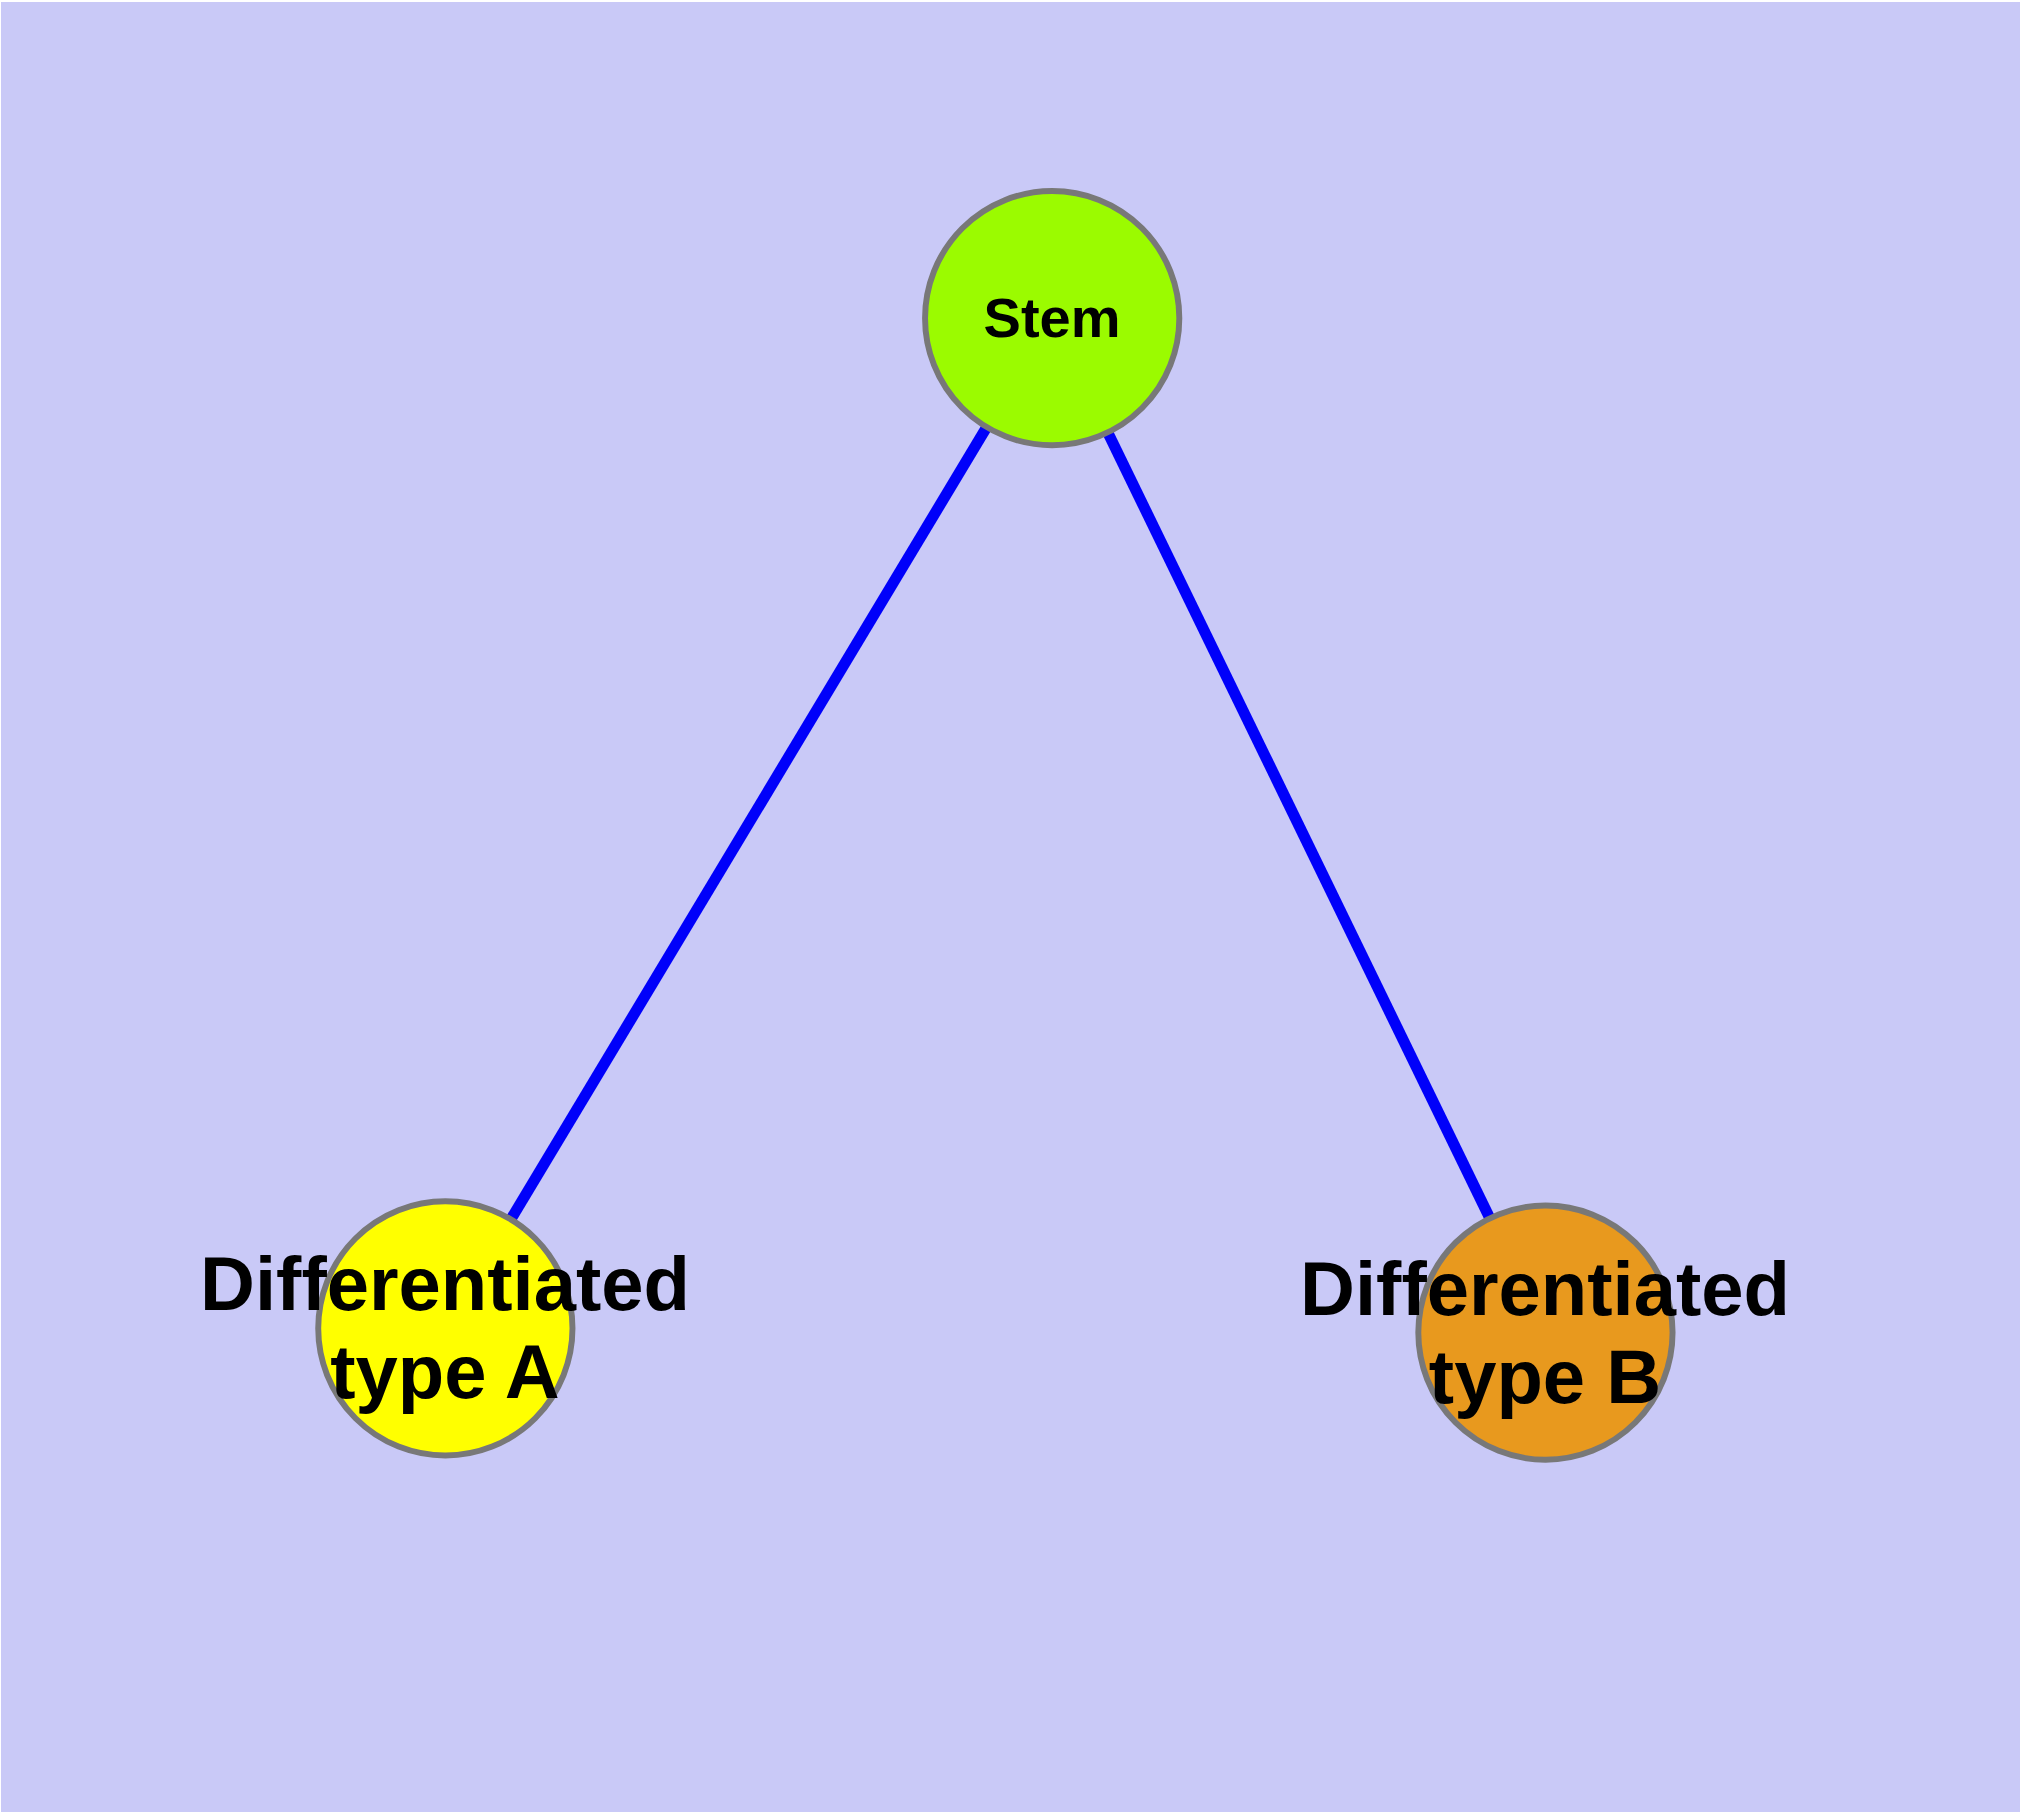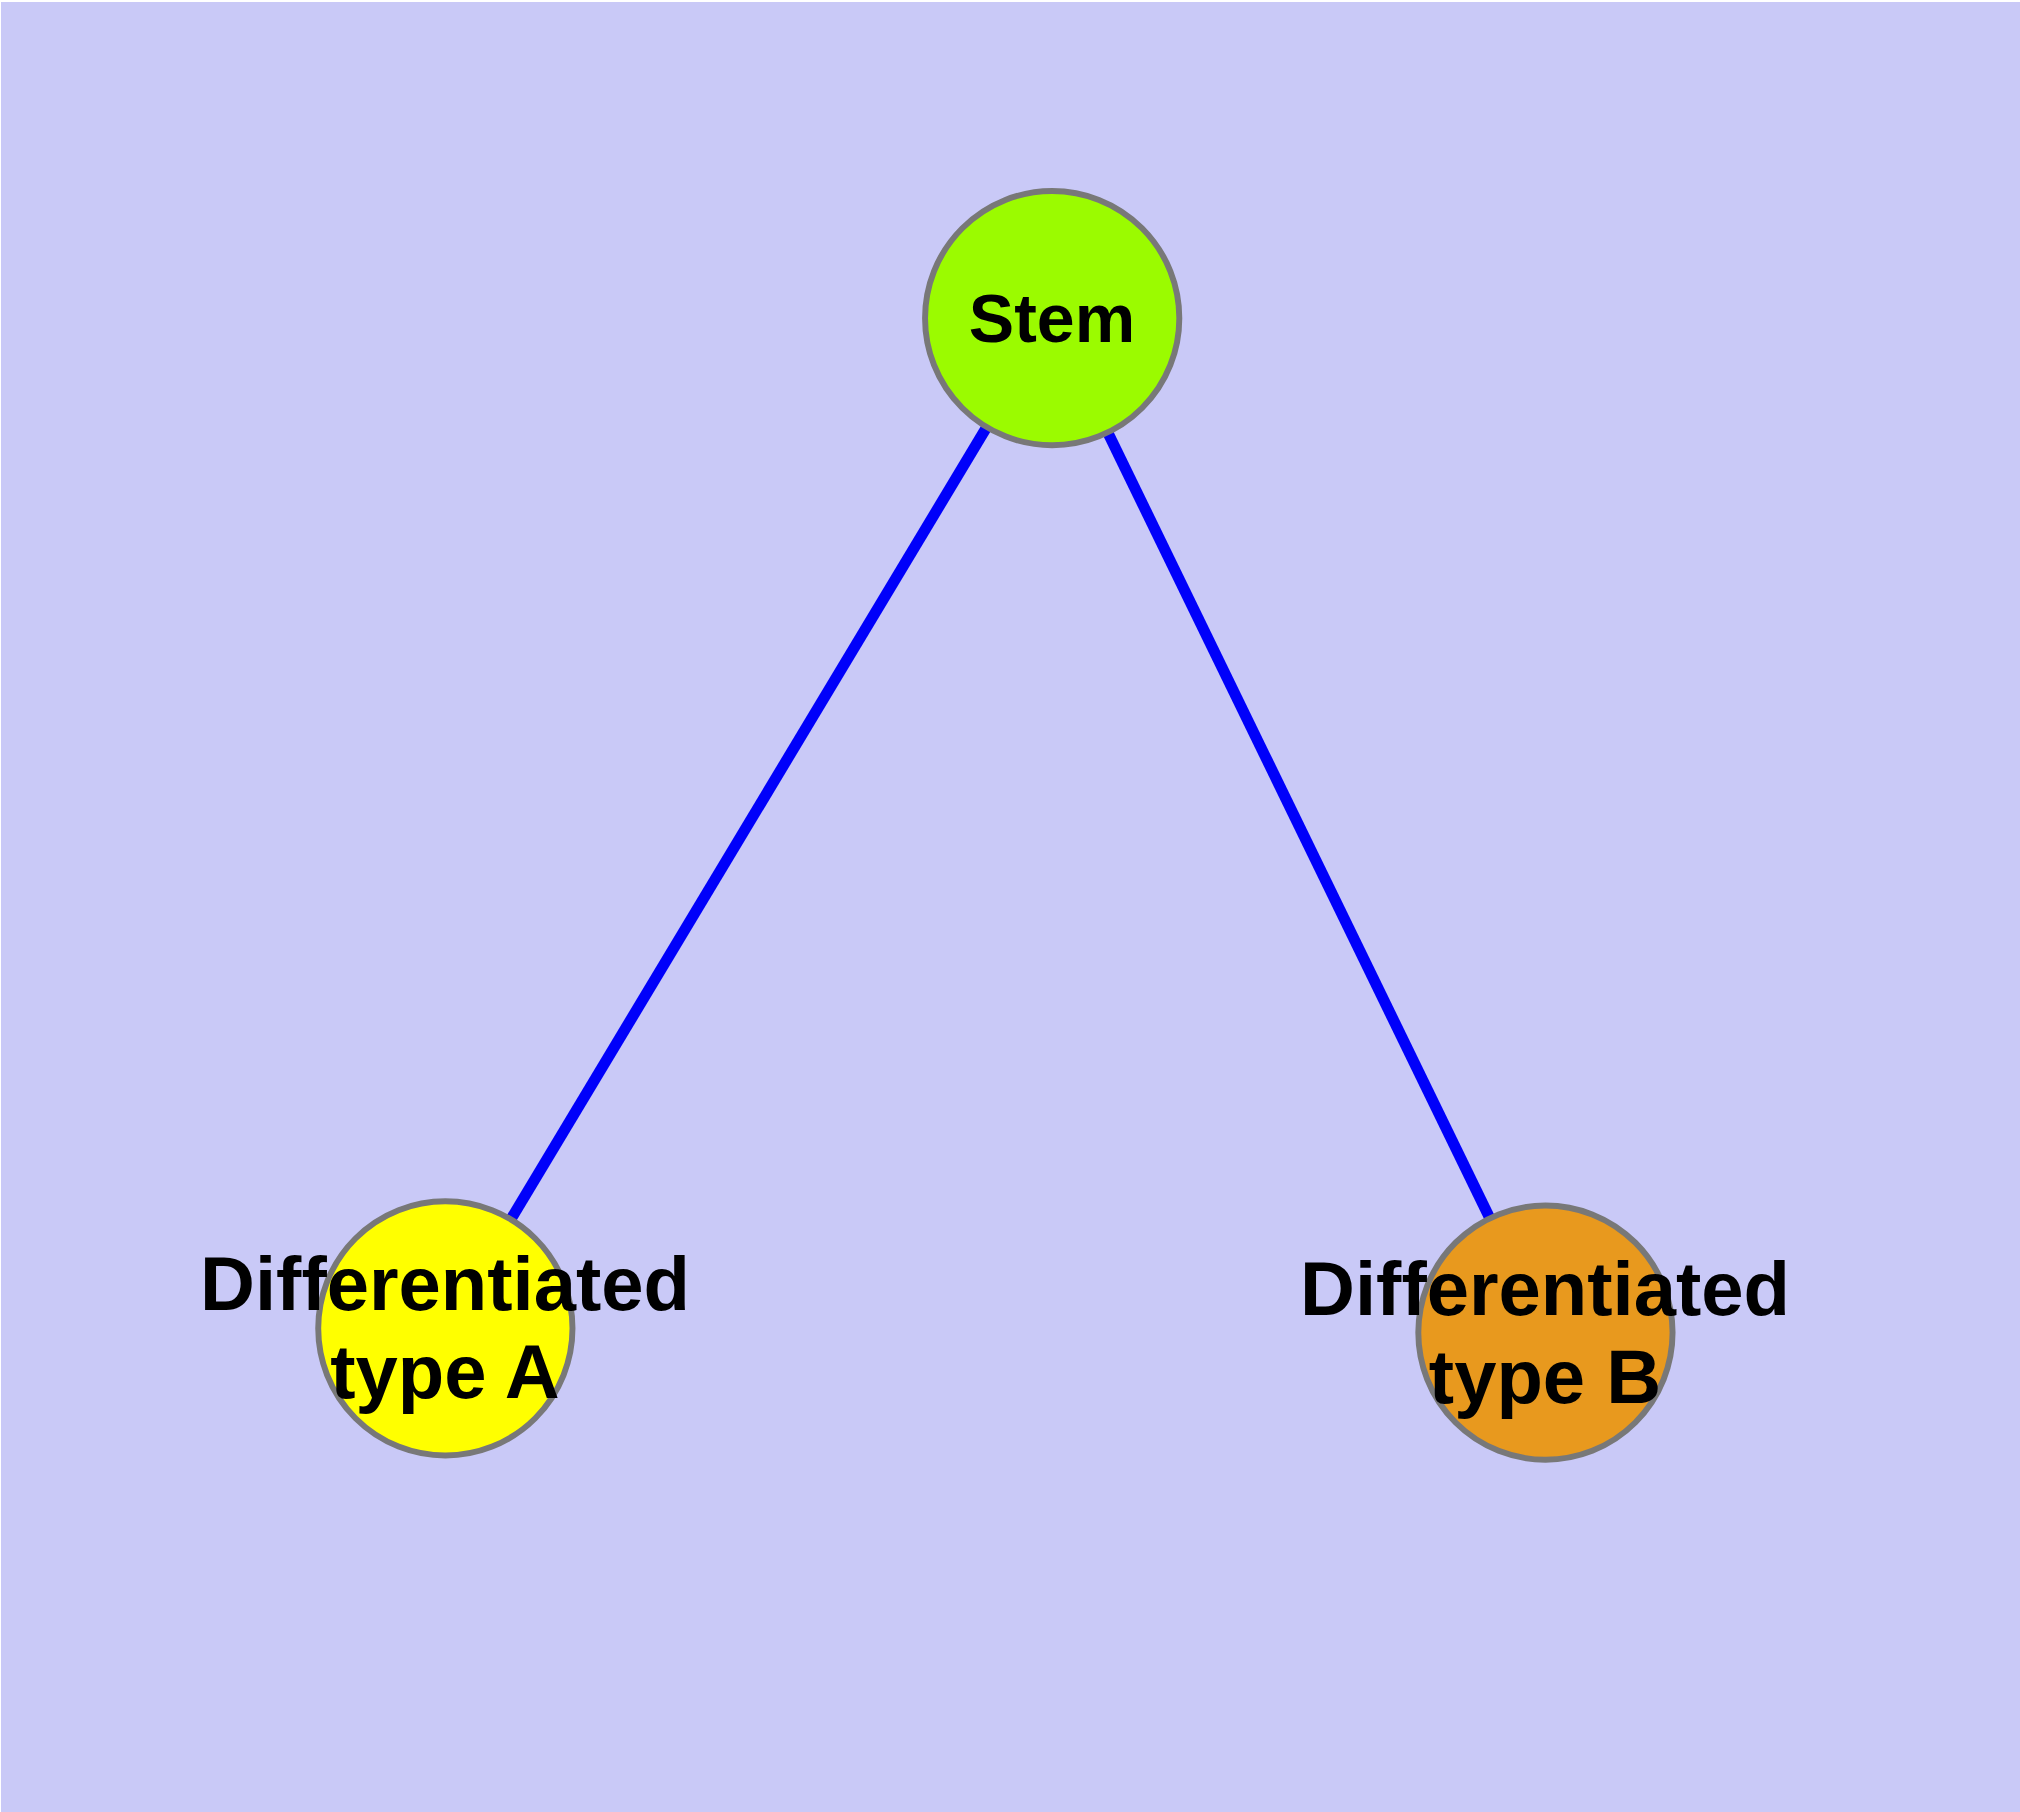--- a/index.html
+++ b/index.html
@@ -40,20 +40,20 @@
         <line x1="1240" y1="373" x2="524" y2="1565" stroke="#0000FA" stroke-width="13"></line>
         <line x1="1240" y1="373" x2="1822" y2="1570" stroke="#0000FA" stroke-width="13"></line>
       </g>
     <g id="nodes-layer">
         <circle cx="1240" cy="373" r="150" fill="#9BFB00" stroke="#787878" stroke-width="7"></circle>
         <circle cx="524" cy="1565" r="150" fill="#FFFF00" stroke="#787878" stroke-width="7"></circle>
         <circle cx="1822" cy="1570" r="150" fill="#E8991E" stroke="#787878" stroke-width="7"></circle>
       </g>
   </svg>
   <div id="labels-layer">
-      <div class="node-label" style="left: 1051px; top: 316px; font-size: 68px; line-height: 88px; color: rgb(0, 0, 0);">Stem</div>
+      <div class="node-label" style="left: 1051px; top: 316px; font-size: 56px; line-height: 88px; color: rgb(0, 0, 0);">Stem</div>
       <div class="node-label" style="left: 444px; top: 1326px; font-size: 76px; line-height: 88px; color: rgb(0, 0, 0);">Differentiated
 type A</div>
       <div class="node-label" style="left: 1544px; top: 1331px; font-size: 76px; line-height: 88px; color: rgb(0, 0, 0);">Differentiated
 type B</div>
     </div>
 </div>
 
 
 </body></html>

